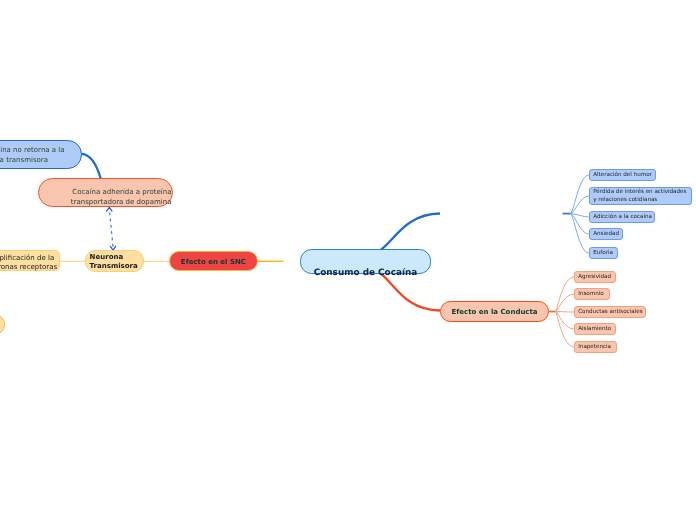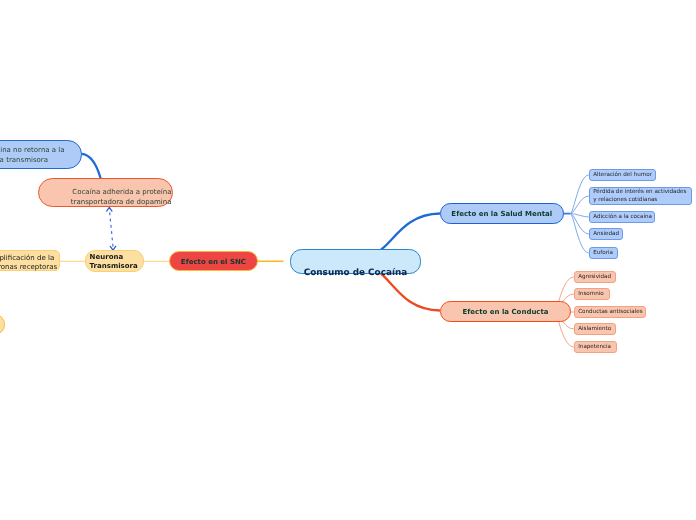--- a/index.html
+++ b/index.html
@@ -7,28 +7,28 @@
   body{width:696px;height:520px;background:#ffffff;overflow:hidden;
        font-family:"DejaVu Sans",sans-serif;
        -webkit-font-smoothing:antialiased;text-rendering:geometricPrecision;}
   #canvas{position:relative;width:696px;height:520px;}
   .node{will-change:transform;}
   svg.edges{position:absolute;left:0;top:0;width:696px;height:520px;pointer-events:none;}
   .node{position:absolute;box-sizing:border-box;display:flex;align-items:center;
         justify-content:center;text-align:center;}
   .node > span{display:block;width:100%;}
 
-  .n-root{left:290px;top:248.6px;width:131px;height:23px;background:#CCE9FB;
+  .n-root{left:300px;top:248.6px;width:131px;height:23px;background:#CCE9FB;
           border:1.9px solid #2A84C8;border-radius:11.5px;color:#12264C;
           font-weight:bold;font-size:8.9px;line-height:11px;padding-top:23px;}
 
   .n-salud{left:439.5px;top:203.4px;width:123.5px;height:20.6px;background:#AECBF8;
            border:1.7px solid #1A62D6;border-radius:10.3px;color:#0A3B2C;
            font-weight:bold;font-size:7px;line-height:9px;padding-top:3px;}
-  .n-conducta{left:439.5px;top:301.2px;width:131px;height:20.6px;background:#F9C5AE;
+  .n-conducta{left:439.5px;top:301.2px;width:109px;height:20.6px;background:#F9C5AE;
            border:1.7px solid #F44D18;border-radius:10.3px;color:#0A3B2C;
            font-weight:bold;font-size:7px;line-height:9px;padding-top:3px;}
   .n-snc{left:169.2px;top:251.3px;width:88.8px;height:20px;background:#ef4444;
          border:1.7px solid #FBB731;border-radius:10px;color:#0A3B2C;
          font-weight:bold;font-size:7px;line-height:9px;padding-top:3px;}
 
   .n-neurona{left:85px;top:250px;width:59px;height:22.2px;background:#FCDFA1;
          border:1.5px solid #FBCF72;border-radius:10px;color:#1A1A1A;
          font-weight:bold;font-size:7px;line-height:9.3px;padding-top:2.4px;
          text-align:left;justify-content:flex-start;padding-left:3.6px;}
@@ -95,23 +95,20 @@
       <path d="M 81.6 153.8 C 90.5 154.5 96.5 164 100.6 178.2" fill="none" stroke="#1F6BD4" stroke-width="2.3"></path>
       <path d="M 113 246.6 L 109.3 208.8" fill="none" stroke="#4472E8" stroke-width="1.2" stroke-dasharray="2.9 3.4"></path>
       <path d="M 106.6 211.1 L 109.3 207.3 L 112 211.1" fill="none" stroke="#2C5BD8" stroke-width="1.25" stroke-linecap="round" stroke-linejoin="round"></path>
       <path d="M 110.3 246.3 L 113 250.1 L 115.7 246.3" fill="none" stroke="#2C5BD8" stroke-width="1.25" stroke-linecap="round" stroke-linejoin="round"></path>
     </g>
   </svg>
 
   <div class="node n-root">
     <span>Consumo de Cocaína</span>
   </div>
-  <div class="node n-salud">
-    <span>Efecto en la Salud Mental</span>
-  </div>
   <div class="node n-conducta">
     <span>Efecto en la Conducta</span>
   </div>
   <div class="node n-snc">
     <span>Efecto en el SNC</span>
   </div>
   <div class="node n-neurona">
     <span>Neurona Transmisora</span>
   </div>
   <div class="node n-amp">

